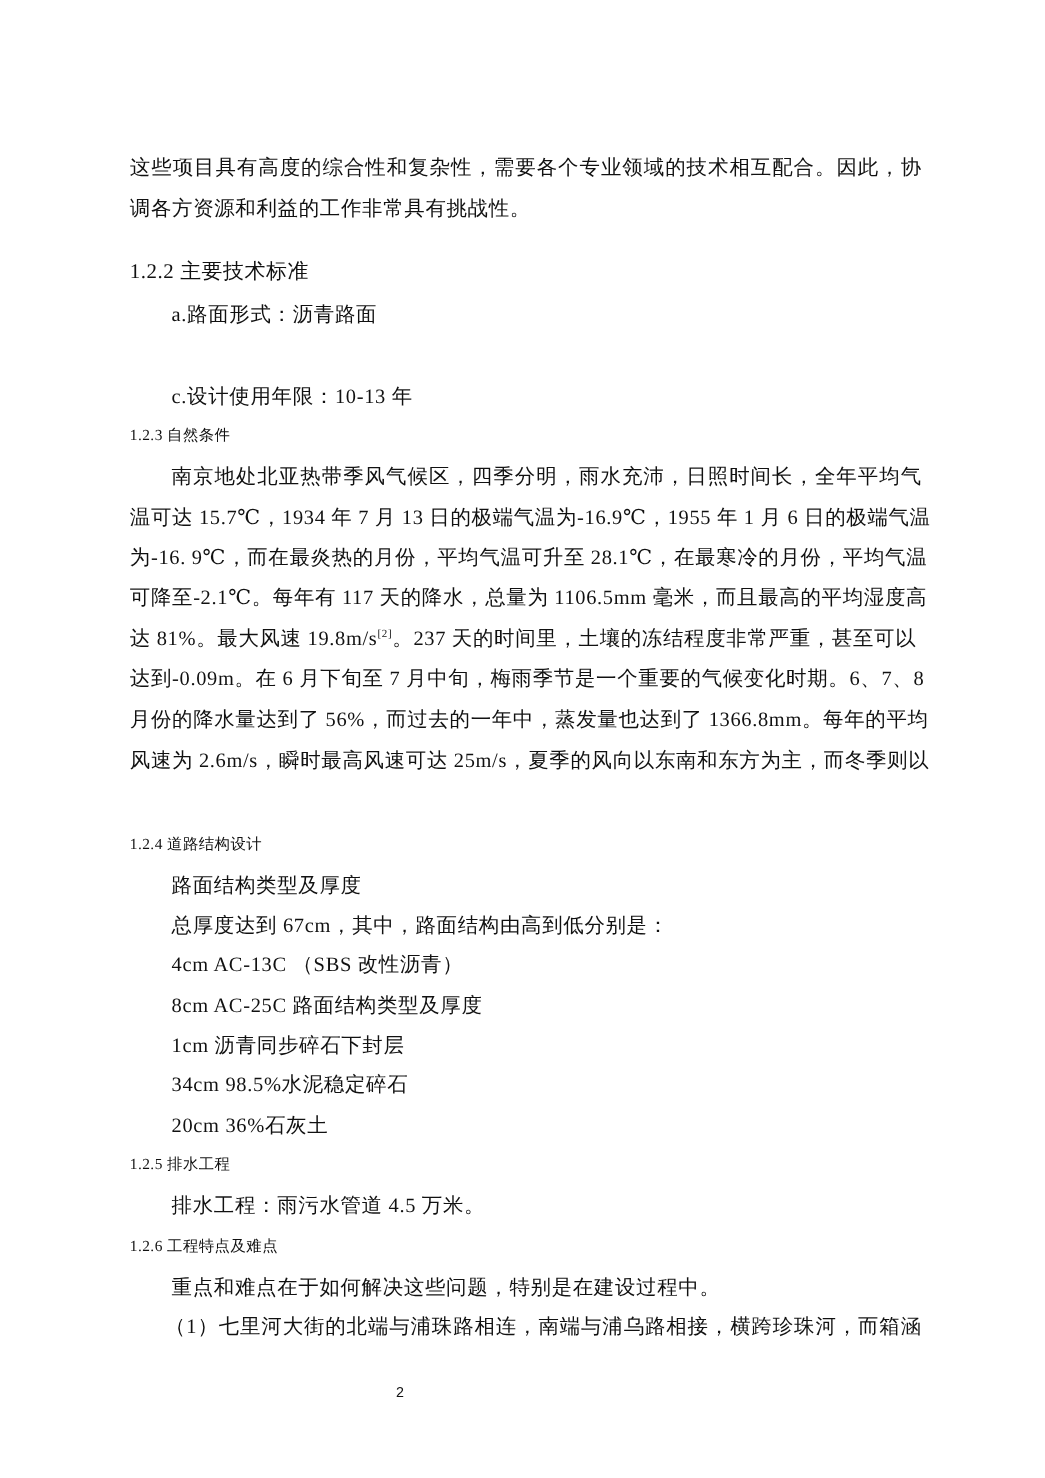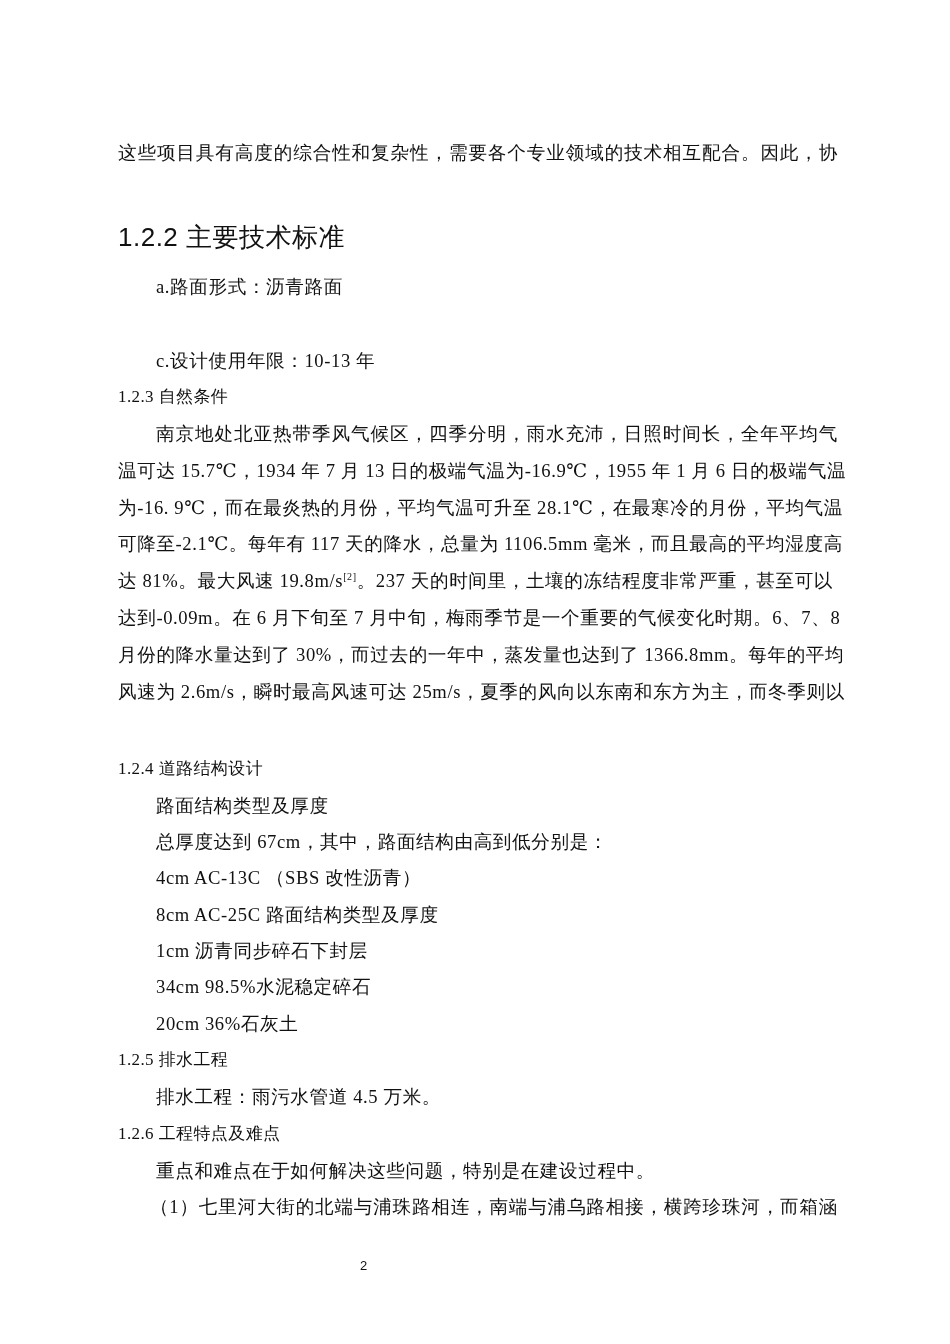--- a/index.html
+++ b/index.html
@@ -3,47 +3,48 @@
 <meta charset="utf-8">
 <style>
   html, body { margin: 0; padding: 0; background: #ffffff; }
   body { width: 950px; height: 1344px; position: relative; overflow: hidden;
          font-family: "Liberation Serif", "DejaVu Serif", serif; color: #111; }
   .page { position: absolute; left: 0; top: 0; width: 950px; height: 1344px; }
   .line { position: absolute; left: 118px; width: 720px; font-size: 18.6px; line-height: 24px;
           white-space: nowrap; letter-spacing: 0.6px; }
   .indent { left: 156px; }
   .justify { text-align: justify; text-align-last: justify; }
-  .heading { font-family: Liberation Sans, sans-serif; font-size: 26px; letter-spacing: 0.5px; }
-  .sub { font-size: 17px; letter-spacing: 0.4px; }
+  .heading { font-family: Liberation Serif, serif; font-size: 19px; letter-spacing: 0.5px; margin-top: 11px; }
+  .sub { font-size: 14px; letter-spacing: 0.4px; }
   sup { font-size: 10px; vertical-align: 7px; line-height: 0; }
   .pagenum { position: absolute; left: 360px; top: 1258px; font-size: 13px;
              font-family: "Liberation Sans", sans-serif; }
 </style>
 </head>
 <body>
 
 <div class="page">
 
   <div class="line justify" style="top:141px">这些项目具有高度的综合性和复杂性，需要各个专业领域的技术相互配合。因此，协</div>
+  <div class="line" style="top:178px">调各方资源和利益的工作非常具有挑战性。</div>
 
   <div class="line heading" style="top:225px">1.2.2  主要技术标准</div>
   <div class="line indent" style="top:275px">a.路面形式：沥青路面</div>
   <div class="line indent" style="top:349px">c.设计使用年限：10-13 年</div>
 
   <div class="line sub" style="top:385px">1.2.3  自然条件</div>
   <div class="line indent justify" style="top:422px; width:682px">南京地处北亚热带季风气候区，四季分明，雨水充沛，日照时间长，全年平均气</div>
   <div class="line justify" style="top:459px">温可达 15.7℃，1934 年 7 月 13 日的极端气温为-16.9℃，1955 年 1 月 6 日的极端气温</div>
   <div class="line justify" style="top:496px">为-16. 9℃，而在最炎热的月份，平均气温可升至 28.1℃，在最寒冷的月份，平均气温</div>
   <div class="line justify" style="top:532px">可降至-2.1℃。每年有 117 天的降水，总量为 1106.5mm 毫米，而且最高的平均湿度高</div>
   <div class="line" style="top:569px">
     <span>达 81%。最大风速 19.8m/s</span><sup>[2]</sup><span>。237 天的时间里，土壤的冻结程度非常严重，甚至可以</span>
   </div>
   <div class="line justify" style="top:606px">达到-0.09m。在 6 月下旬至 7 月中旬，梅雨季节是一个重要的气候变化时期。6、7、8</div>
-  <div class="line justify" style="top:643px">月份的降水量达到了 30%，而过去的一年中，蒸发量也达到了 1366.8mm。每年的平均</div>
+  <div class="line justify" style="top:643px">月份的降水量达到了 56%，而过去的一年中，蒸发量也达到了 1366.8mm。每年的平均</div>
   <div class="line justify" style="top:680px">风速为 2.6m/s，瞬时最高风速可达 25m/s，夏季的风向以东南和东方为主，而冬季则以</div>
 
   <div class="line sub" style="top:757px">1.2.4  道路结构设计</div>
   <div class="line indent" style="top:794px">路面结构类型及厚度</div>
   <div class="line indent" style="top:830px">总厚度达到 67cm，其中，路面结构由高到低分别是：</div>
   <div class="line indent" style="top:866px">4cm AC-13C  （SBS 改性沥青）</div>
   <div class="line indent" style="top:903px">8cm AC-25C 路面结构类型及厚度</div>
   <div class="line indent" style="top:939px">1cm  沥青同步碎石下封层</div>
   <div class="line indent" style="top:975px">34cm 98.5%水泥稳定碎石</div>
   <div class="line indent" style="top:1012px">20cm 36%石灰土</div>

